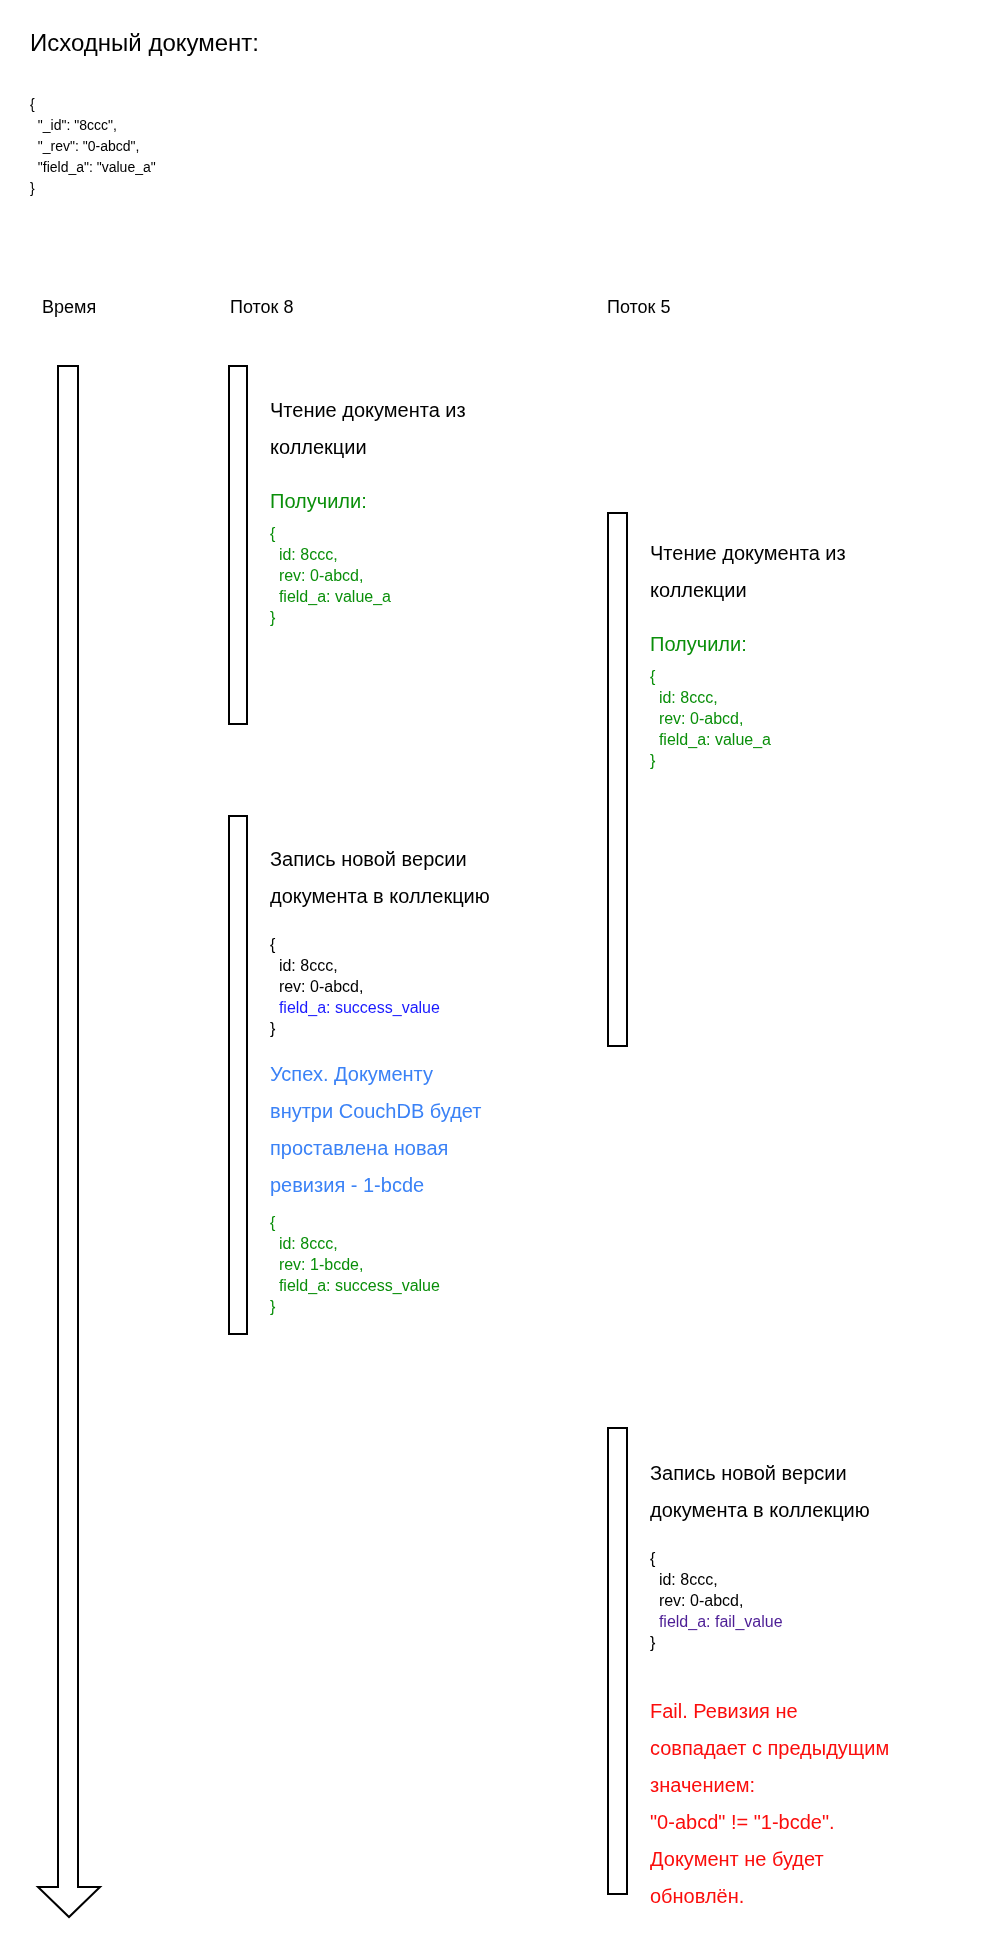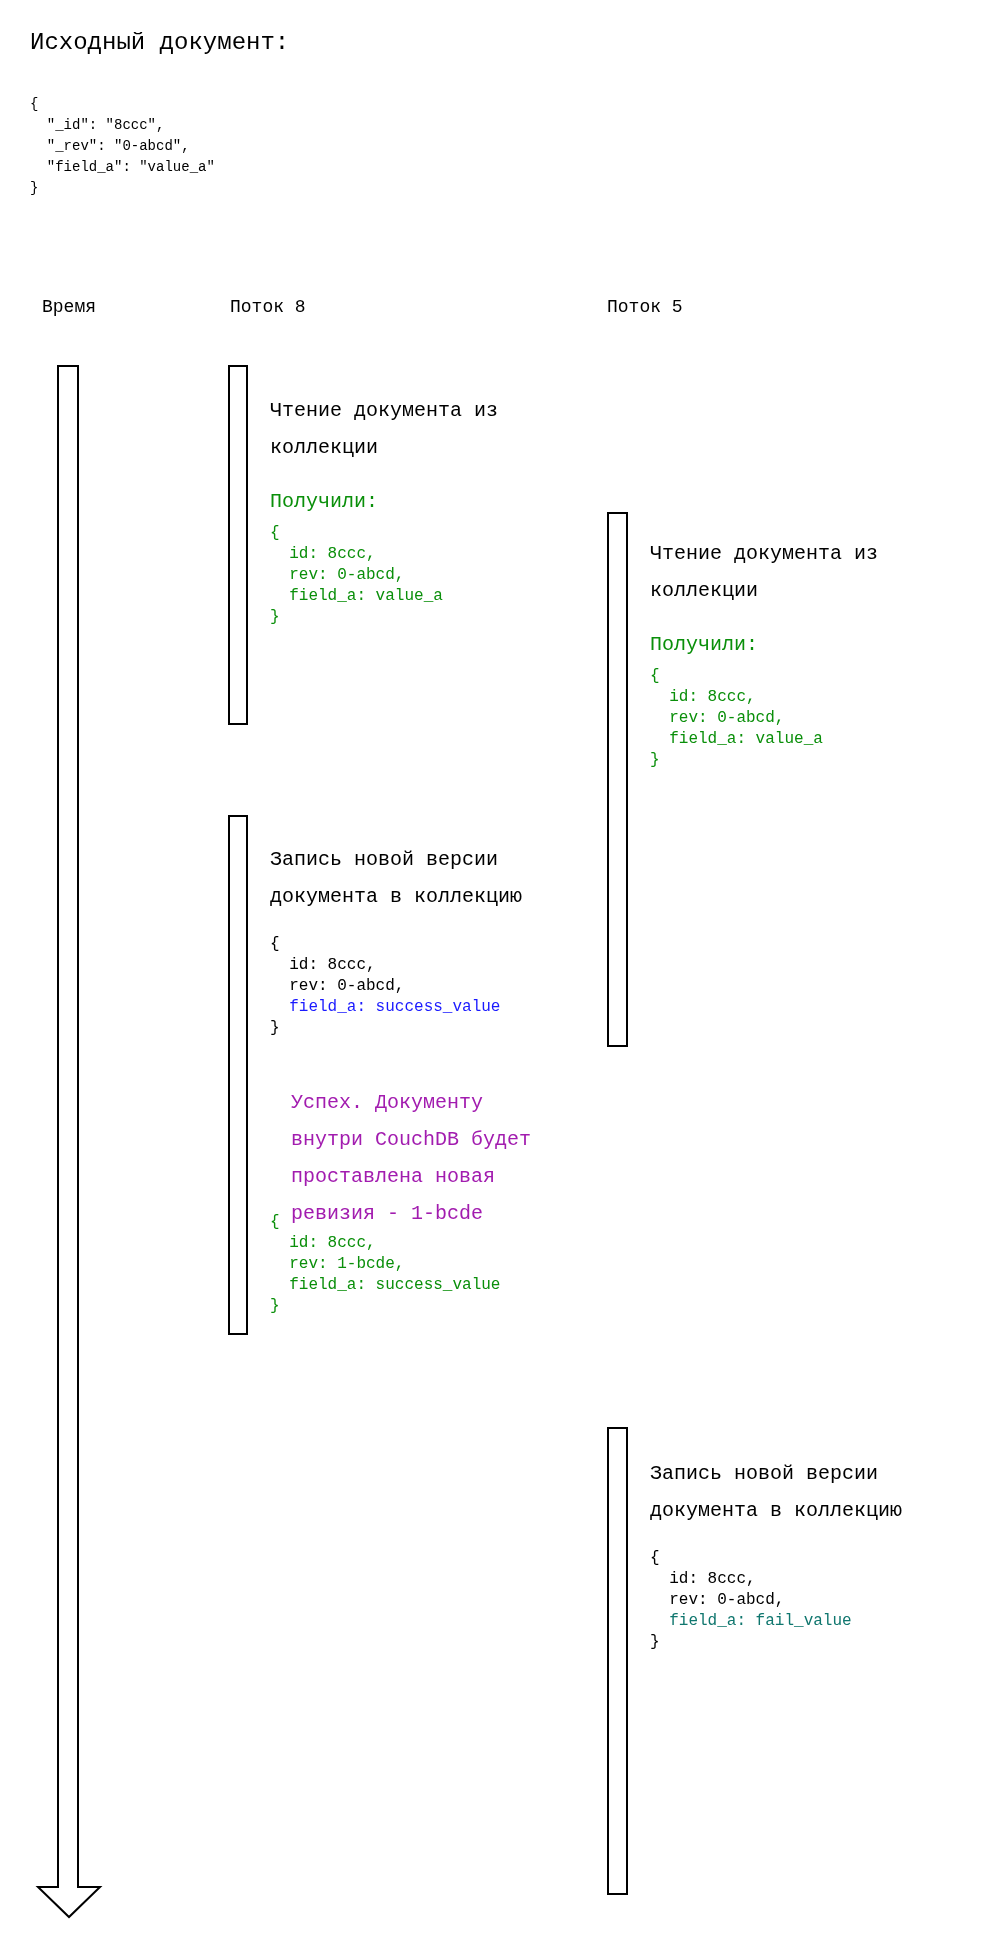--- a/index.html
+++ b/index.html
@@ -1,21 +1,21 @@
 <!DOCTYPE html>
 <html><head>
 <meta charset="utf-8">
 <style>
   html, body { margin: 0; padding: 0; background: #ffffff; }
   .canvas {
     position: relative;
     width: 916px;
     height: 1955px;
     background: #ffffff;
-    font-family: Liberation Mono, monospace;
+    font-family: Liberation Sans, sans-serif;
     color: #000000;
     overflow: hidden;
   }
   .abs { position: absolute; white-space: pre; }
   .title { font-size: 24px; line-height: 30px; }
   .hdr   { font-size: 18px; line-height: 28px; }
   .big   { font-size: 20px; line-height: 37px; }
   .code  { font-size: 16px; line-height: 21px; }
   .src   { font-size: 14px; line-height: 21px; }
   .bar {
@@ -70,32 +70,38 @@
 }</div>
 
   <div class="abs big" style="left:270px; top:841px;">Запись новой версии
 документа в коллекцию</div>
   <div class="abs code" style="left:270px; top:934px;"><span>{
   id: 8ccc,
   rev: 0-abcd,
 </span><span style="color: rgb(26, 26, 255);">  field_a: success_value</span><span>
 }</span></div>
 
-  <div class="abs big" style="left: 270px; top: 1084px; color: #a21caf; margin-left: 21px;">Успех. Документу
+  <div class="abs big" style="left: 270px; top: 1056px; color: #3b82f6;">Успех. Документу
 внутри CouchDB будет
 проставлена новая
 ревизия - 1-bcde</div>
   <div class="abs code" style="left: 270px; top: 1212px; color: rgb(10, 143, 10);">{
   id: 8ccc,
   rev: 1-bcde,
   field_a: success_value
 }</div>
 
   <div class="abs big" style="left:650px; top:1455px;">Запись новой версии
 документа в коллекцию</div>
   <div class="abs code" style="left:650px; top:1548px;"><span>{
   id: 8ccc,
   rev: 0-abcd,
-</span><span style="color: #0f766e;">  field_a: fail_value</span><span>
+</span><span style="color: #4c1d95;">  field_a: fail_value</span><span>
 }</span></div>
 
+  <div class="abs big" style="left: 650px; top: 1693px; color: rgb(251, 13, 12);">Fail. Ревизия не
+совпадает с предыдущим
+значением:
+"0-abcd" != "1-bcde".
+Документ не будет
+обновлён.</div>
 
 </div>
 
 </body></html>

